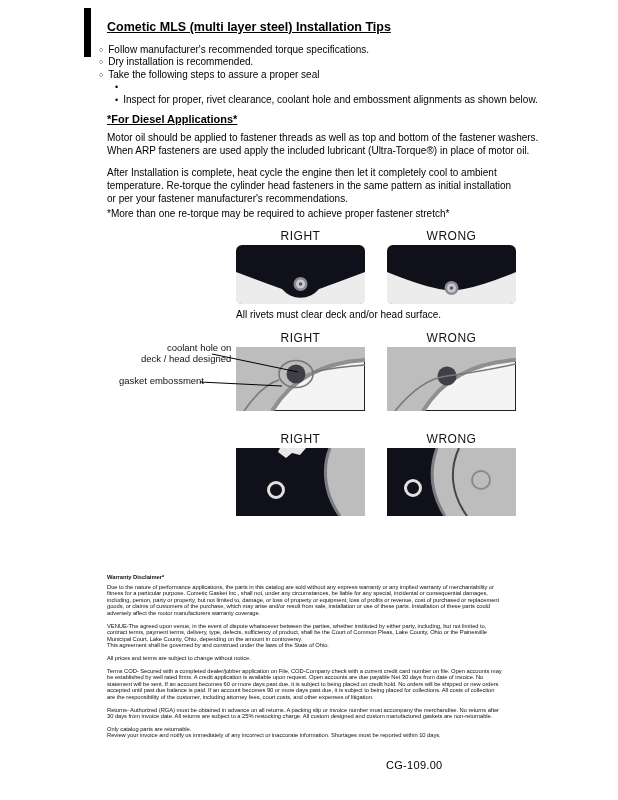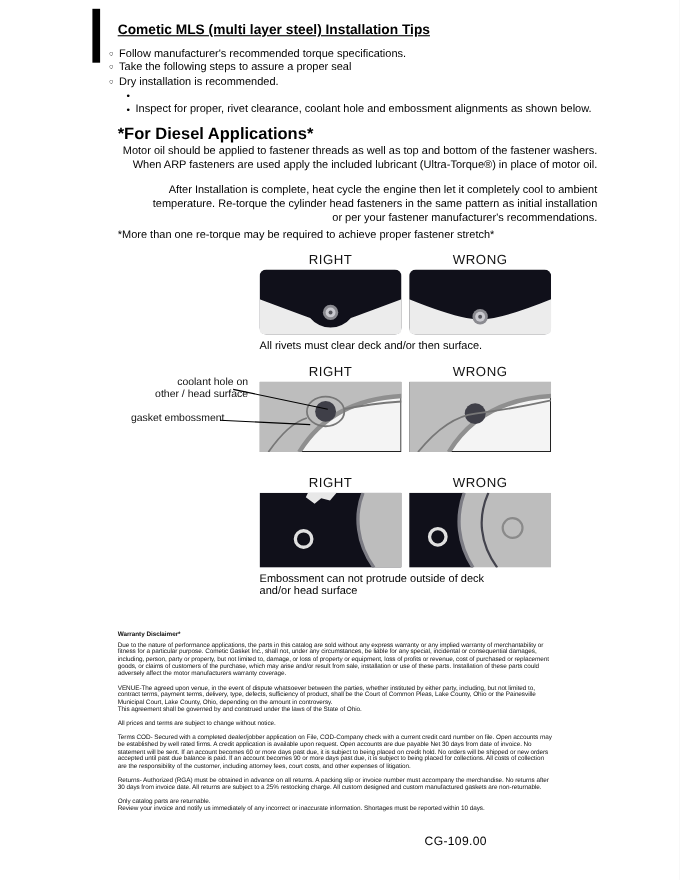--- a/index.html
+++ b/index.html
@@ -11,31 +11,31 @@
   .left-bar { left:84px; top:8px; width:7px; height:49px; background:#000; }
 
   .title { left:107px; top:20px; font-size:12.5px; font-weight:bold; text-decoration:underline; white-space:nowrap; }
 
   .tips { left:99px; top:44px; width:460px; font-size:10px; }
   .tip-line { display:flex; gap:5px; line-height:12.4px; }
   .tip-line.sub { margin-left:16px; }
   .mk1 { font-size:7px; line-height:12.4px; }
   .mk2 { font-size:9px; line-height:12.4px; }
 
-  .diesel-heading { left:107px; top:113px; font-size:15px; font-weight:bold; }
-  .para { left:107px; width:436px; font-size:10px; line-height:13px; white-space:pre-line;text-align:right; }
+  .diesel-heading { left:107px; top:113px; font-size:11px; font-weight:bold;text-decoration:underline; }
+  .para { left:107px; width:436px; font-size:10px; line-height:13px; white-space:pre-line; }
   .para1 { top:131px; }
   .para2 { top:166px; }
   .note  { top:208px; font-size:10px; left:107px; }
 
   .diag-row { left:236px; width:266px; }
   .row1 { top:229px; }
   .row2 { top:331px; }
   .row3 { top:432px; }
-  .figs { display:flex; gap:7px;align-items:center; }
+  .figs { display:flex; gap:22px;align-items:center; }
   .fig-col { width:129px; }
   .fig-label { text-align:center; font-size:12px; letter-spacing:0.5px; color:#111; margin-bottom:2px; }
   .fig-col svg { display:block; }
   .fig-caption { margin-top:5px; font-size:10px; white-space:pre-line; }
 
   .callout { font-size:9.5px; line-height:11px; color:#111; }
   .callout1 { left:141px; top:342px;text-align:right; }
   .callout2 { left:119px; top:375px;text-align:center; }
   .callout-lines { left:198px; top:348px; width:110px; height:45px; pointer-events:none; z-index:5; }
 
@@ -54,25 +54,25 @@
 
   <h1 class="abs title">Cometic MLS (multi layer steel) Installation Tips</h1>
 
   <div class="abs tips">
     <div class="tip-line">
       <span class="mk1">○</span>
       <span>Follow manufacturer's recommended torque specifications.</span>
     </div>
     <div class="tip-line">
       <span class="mk1">○</span>
-      <span>Take the following steps to assure a proper seal</span>
+      <span>Dry installation is recommended.</span>
     </div>
     <div class="tip-line">
       <span class="mk1">○</span>
-      <span>Dry installation is recommended.</span>
+      <span>Take the following steps to assure a proper seal</span>
     </div>
     <div class="tip-line sub">
       <span class="mk2">•</span>
     </div>
     <div class="tip-line sub">
       <span class="mk2">•</span>
       <span>Inspect for proper, rivet clearance, coolant hole and embossment alignments as shown below.</span>
     </div>
   </div>
 
@@ -100,21 +100,21 @@
         <div class="fig-label">WRONG</div>
         <svg width="129" height="59" viewBox="0 0 129 59">
           <rect x="0" y="0" width="129" height="59" rx="6" fill="#10101a"></rect>
           <path d="M0,55 L0,27 Q32,40 52,44 Q64.5,46.5 77,44 Q97,40 129,27 L129,55 Q129,59 123,59 L6,59 Q0,59 0,55 Z" fill="#ececec"></path>
           <circle cx="64.5" cy="43" r="7" fill="#8a8a90"></circle>
           <circle cx="64.5" cy="43" r="4.5" fill="#c9c9cf"></circle>
           <circle cx="64.5" cy="43" r="1.8" fill="#55555c"></circle>
         </svg>
       </div>
     </div>
-    <div class="fig-caption">All rivets must clear deck and/or then surface.</div>
+    <div class="fig-caption">All rivets must clear deck and/or head surface.</div>
   </div>
 
   <div class="abs diag-row row2">
     <div class="figs">
       <div class="fig-col">
         <div class="fig-label">RIGHT</div>
         <svg width="129" height="64" viewBox="0 0 129 64">
           <rect x="0.5" y="0.5" width="128" height="63" fill="#f4f4f4" stroke="#222" stroke-width="1"></rect>
           <path d="M0,0 L129,0 L129,13 C92,15 58,28 36,64 L0,64 Z" fill="#bdbdbd"></path>
           <path d="M129,13 C92,15 58,28 36,64" fill="none" stroke="#8f8f8f" stroke-width="4"></path>
@@ -132,21 +132,21 @@
           <path d="M129,13 C92,15 58,28 36,64" fill="none" stroke="#8f8f8f" stroke-width="4"></path>
           <circle cx="60" cy="29" r="9.5" fill="#3f3f48"></circle>
           <path d="M8,64 Q34,32 60,29 Q92,25 129,17" fill="none" stroke="#777" stroke-width="1.6"></path>
         </svg>
       </div>
     </div>
   </div>
 
   <div class="abs callout callout1">
     <div>coolant hole on</div>
-    <div>other / head surface</div>
+    <div>deck / head designed</div>
   </div>
   <div class="abs callout callout2">gasket embossment</div>
 
   <svg class="abs callout-lines" viewBox="0 0 110 45">
     <line x1="14" y1="6" x2="100" y2="24" stroke="#000" stroke-width="1"></line>
     <line x1="2" y1="34" x2="84" y2="38" stroke="#000" stroke-width="1"></line>
   </svg>
 
   <div class="abs diag-row row3">
     <div class="figs">
@@ -165,22 +165,20 @@
         <svg width="129" height="68" viewBox="0 0 129 68">
           <rect x="0" y="0" width="129" height="68" fill="#bdbdbd"></rect>
           <path d="M0,0 L50,0 C42,22 44,46 58,68 L0,68 Z" fill="#10101a"></path>
           <path d="M50,0 C42,22 44,46 58,68" fill="none" stroke="#7c7c84" stroke-width="3"></path>
           <circle cx="26" cy="40" r="7.5" fill="#10101a" stroke="#e0e0e0" stroke-width="3"></circle>
           <path d="M72,0 C62,22 64,46 80,68" fill="none" stroke="#43434d" stroke-width="2"></path>
           <circle cx="94" cy="32" r="9" fill="none" stroke="#8a8a8a" stroke-width="2"></circle>
         </svg>
       </div>
     </div>
-    <div class="fig-caption">Embossment can not protrude outside of deck
-and/or head surface</div>
   </div>
 
   <div class="abs legal">
     <div class="legal-heading">Warranty Disclaimer*</div>
     <p>Due to the nature of performance applications, the parts in this catalog are sold without any express warranty or any implied warranty of merchantability or
 fitness for a particular purpose.  Cometic Gasket Inc., shall not, under any circumstances, be liable for any special, incidental or consequential damages,
 including, person, party or property, but not limited to, damage, or loss of property or equipment, loss of profits or revenue, cost of purchased or replacement
 goods, or claims of customers of the purchase, which may arise and/or result from sale, installation or use of these parts.  Installation of these parts could
 adversely affect the motor manufacturers warranty coverage.</p>
     <p>VENUE-The agreed upon venue, in the event of dispute whatsoever between the parties, whether instituted by either party, including, but not limited to,

